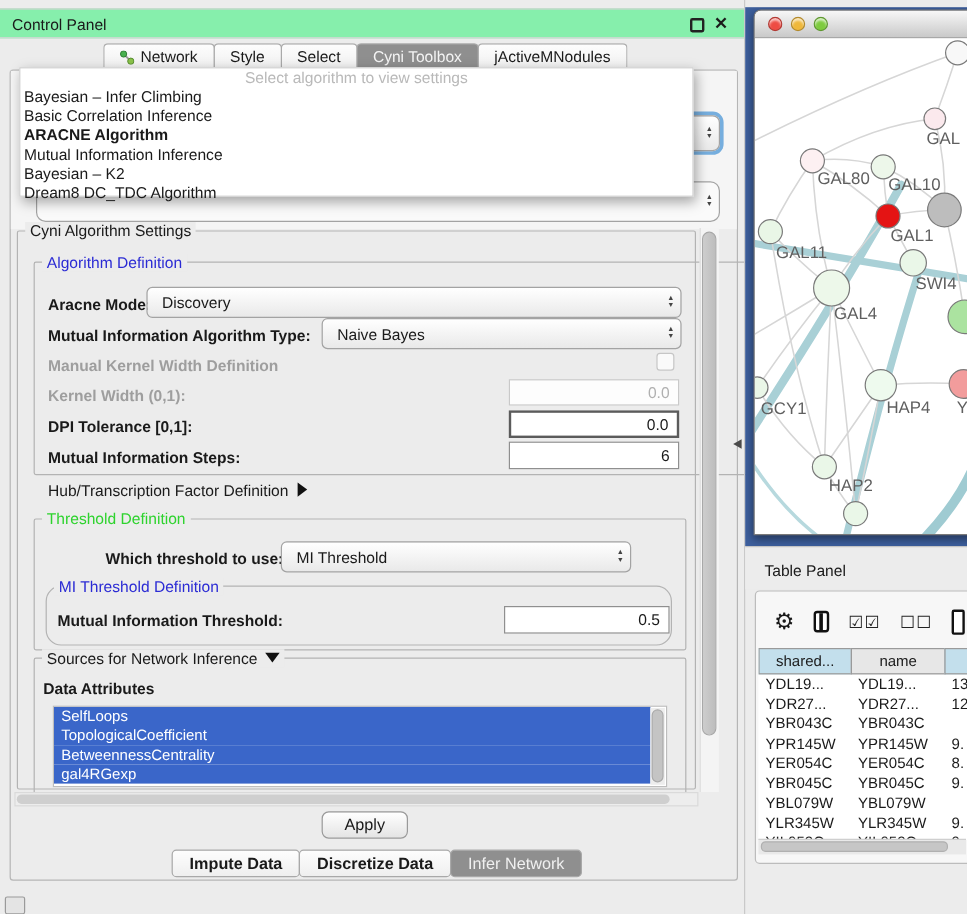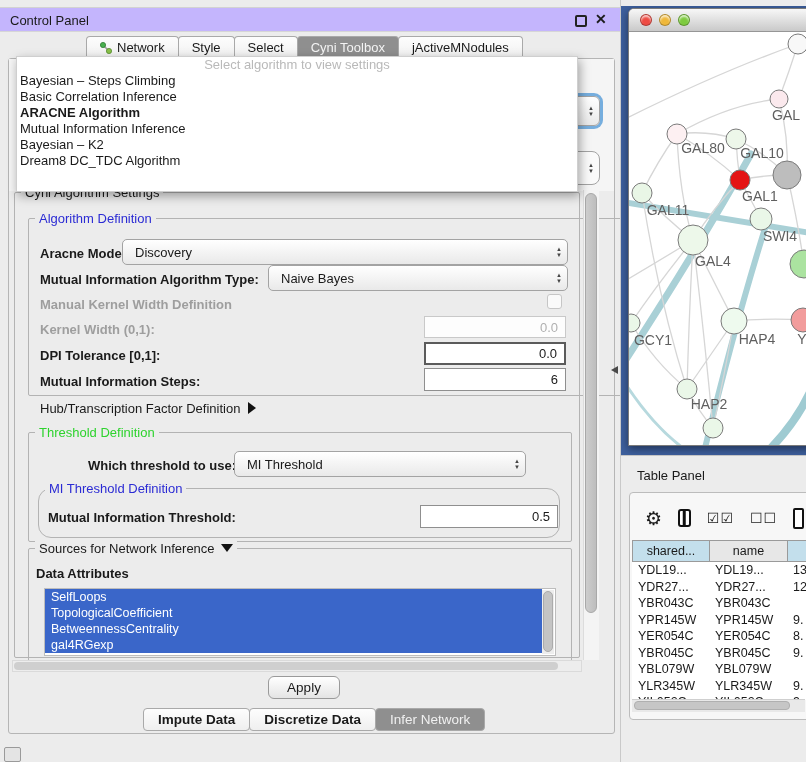--- a/index.html
+++ b/index.html
@@ -1,21 +1,21 @@
 <!DOCTYPE html>
 <html><head>
 <meta charset="utf-8">
 <style>
   * { margin:0; padding:0; box-sizing:border-box; }
   html,body { width:806px; height:762px; overflow:hidden; }
   body { font-family:"Liberation Sans", sans-serif; background:#ececec; position:relative; color:#1a1a1a; }
   .abs { position:absolute; }
 
   
-  #cp-titlebar { left:0; top:7px; width:620px; height:25px; background:#c4b5fd; border-top:1px solid #d2d2d2; border-bottom:1px solid #d6d6d6; }
+  #cp-titlebar { left:0; top:7px; width:620px; height:25px; background:#86efac; border-top:1px solid #d2d2d2; border-bottom:1px solid #d6d6d6; }
   #cp-title { position:absolute; left:10px; top:5px; font-size:13px; }
   #cp-float { position:absolute; left:575px; top:7px; width:12px; height:12px; border:2px solid #222; border-radius:2px; }
   #cp-close { position:absolute; left:595px; top:3px; font-size:14px; font-weight:700; }
 
   #top-tabs { left:86px; top:36px; height:22px; display:flex; }
   .tab { height:22px; padding:0 13px; display:flex; align-items:center; gap:5px; font-size:13px;
          background:linear-gradient(#fdfdfd,#f0f0f0); border:1px solid #a9a9a9; border-bottom:none;
          border-radius:4px 4px 0 0; margin-right:-1px; }
   .tab.sel { background:#8f8f8f; color:#f4f4f4; }
   .netic { width:12px; height:12px; display:inline-block; }
@@ -24,21 +24,21 @@
   #tabcontent-strip { left:9px; top:59px; width:605px; height:132px; background:#f5f5f5; }
 
   
   .combo { position:absolute; border:1px solid #a3a3a3; border-radius:5px; background:linear-gradient(#ffffff,#e9e9e9);
            font-size:13px; display:flex; align-items:center; padding:0 24px 0 12px; }
   .combo .stepper { position:absolute; right:5px; top:50%; transform:translateY(-50%); font-size:6px; line-height:6px; color:#444; text-align:center; }
   #hidden-combo-a { left:420px; top:96px; width:180px; height:30px; box-shadow:0 0 0 3px #76aede; border-radius:6px; }
   #hidden-combo-b { left:30px; top:151px; width:570px; height:34px; border-radius:8px; background:#fafafa; }
 
   
-  #algo-popup { left:16px; top:56px; width:562px; height:136px; background:#ffffff; border:1px solid #cfcfcf;
+  #algo-popup { left:16px; top:56px; width:562px; height:108px; background:#ffffff; border:1px solid #cfcfcf;
                 box-shadow:2px 4px 10px rgba(0,0,0,.35); z-index:50; }
   #algo-hint { height:16px; text-align:center; color:#b9b9b9; font-size:13px; line-height:15px; }
   .opt { height:16px; line-height:16px; font-size:13px; padding-left:3px; white-space:nowrap; }
   .opt.b { font-weight:700; }
 
   
   .group { position:absolute; border:1px solid #b3b3b3; border-radius:2px; }
   .gtitle { position:absolute; top:-8px; left:6px; background:#ececec; padding:0 4px; font-size:13px; white-space:nowrap; }
   .gtitle.blue { color:#2b2bd4; }
   .gtitle.green { color:#2ed32e; }
@@ -156,21 +156,21 @@
 <div class="combo" id="hidden-combo-a">
     <span class="stepper">▲<br>▼</span>
   </div>
 <div class="combo" id="hidden-combo-b">
     <span class="stepper">▲<br>▼</span>
   </div>
 
 <div class="abs" id="algo-popup">
   <div id="algo-hint">Select algorithm to view settings</div>
   <div id="algo-options">
-      <div class="opt">Bayesian – Steps Climbing</div>
+      <div class="opt">Bayesian – Infer Climbing</div>
       <div class="opt">Basic Correlation Inference</div>
       <div class="opt b">ARACNE Algorithm</div>
       <div class="opt">Mutual Information Inference</div>
       <div class="opt">Bayesian – K2</div>
       <div class="opt">Dream8 DC_TDC Algorithm</div>
     </div>
 </div>
 
 <div class="group" id="settings-group">
   <span class="gtitle">Cyni Algorithm Settings</span>

